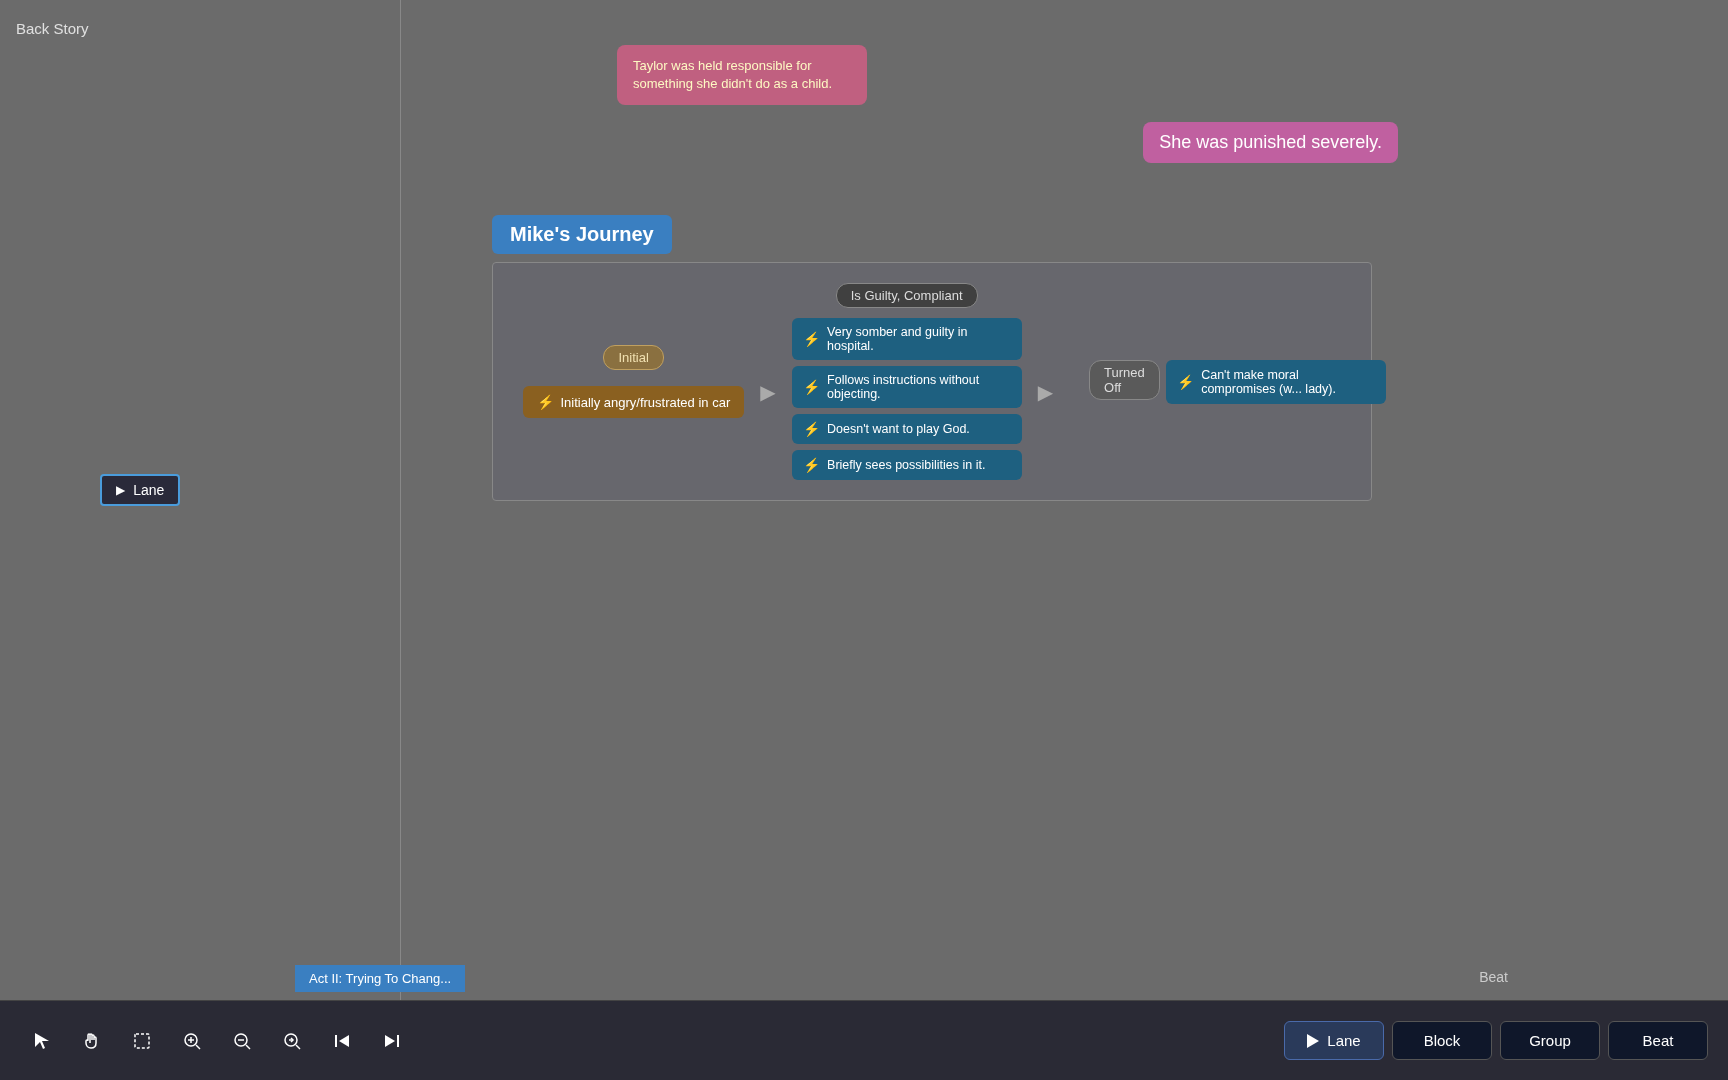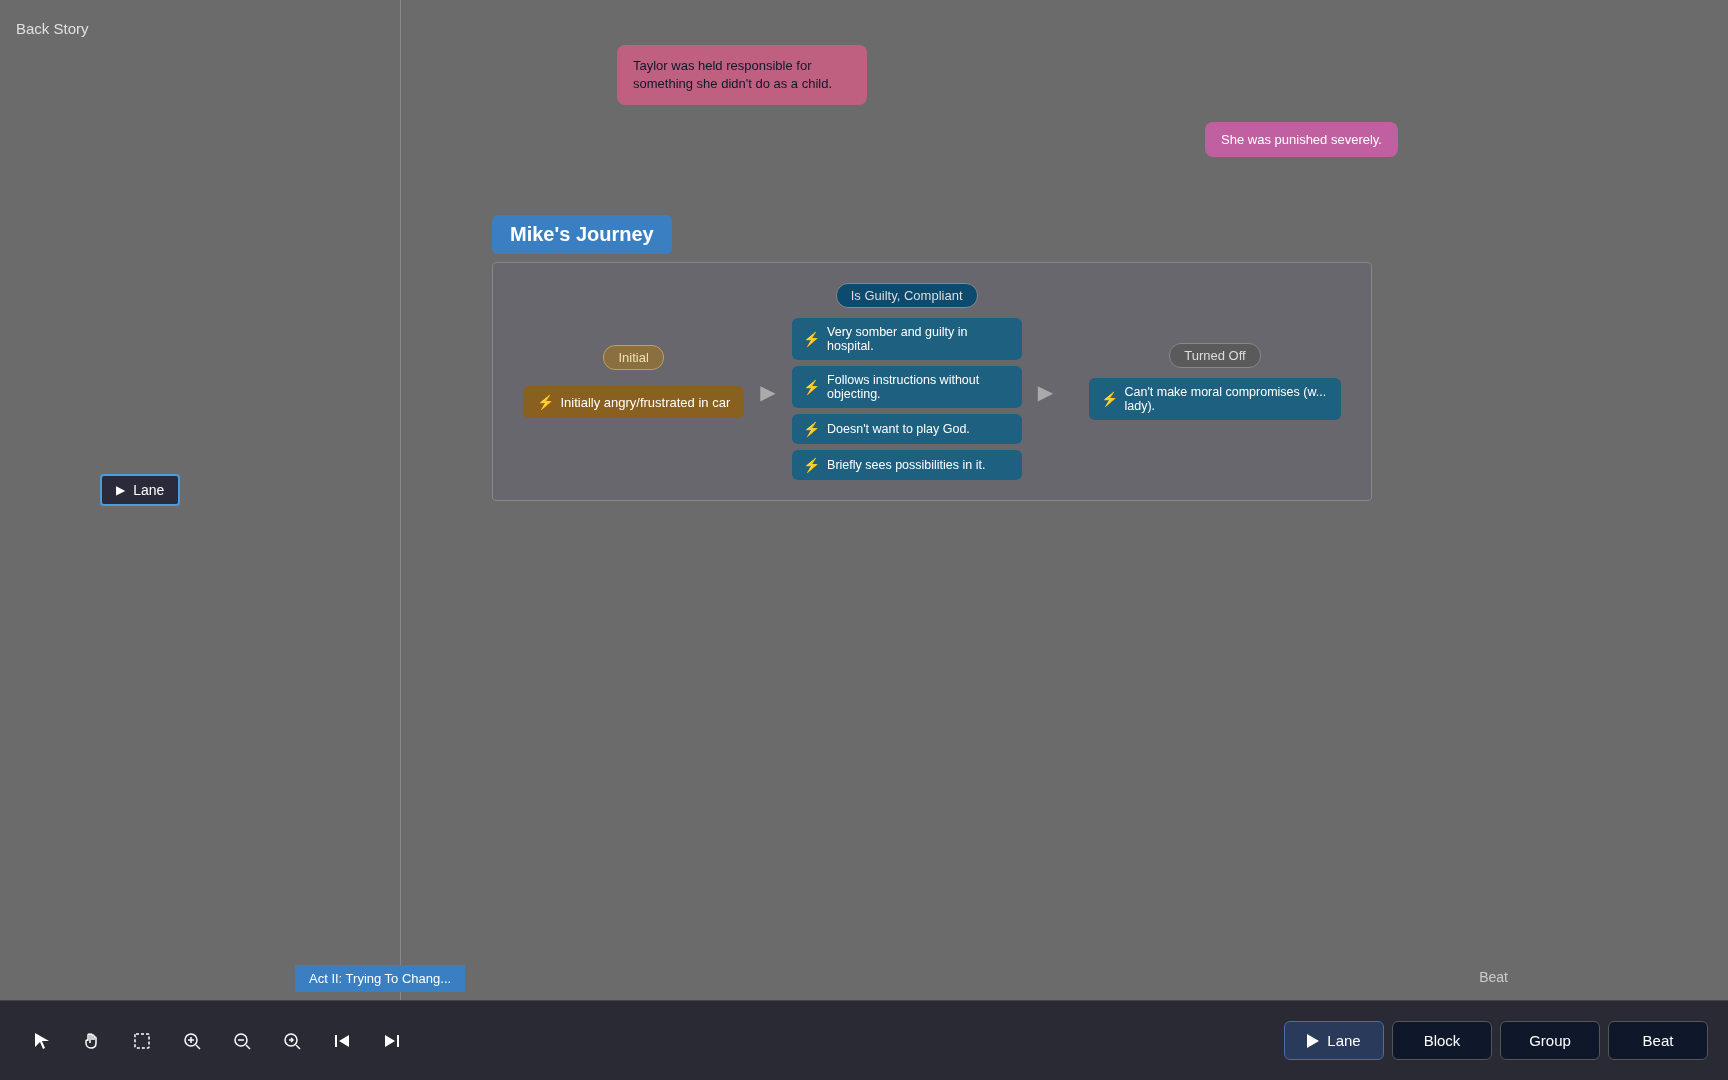--- a/index.html
+++ b/index.html
@@ -34,35 +34,35 @@
 
     
     .story-bubble-1 {
       position: absolute;
       top: 45px;
       left: 617px;
       background-color: #c06080;
       border-radius: 8px;
       padding: 12px 16px;
       max-width: 250px;
-      color: #0f172a;
+      color: #fef9c3;
       font-size: 13px;
       line-height: 1.4;
     }
 
     
     .story-bubble-2 {
       position: absolute;
       top: 122px;
       right: 330px;
       background-color: #c060a0;
       border-radius: 8px;
       padding: 10px 16px;
       color: white;
-      font-size: 13px;
+      font-size: 18px;
     }
 
     
     .mikes-journey-container {
       position: absolute;
       top: 215px;
       left: 492px;
       right: 0;
     }
 
@@ -133,21 +133,21 @@
     }
 
     
     .guilty-section {
       display: flex;
       flex-direction: column;
       gap: 6px;
     }
 
     .guilty-header {
-      background-color: #0c4a6e;
+      background-color: #404040;
       border: 1px solid #888;
       color: #ddd;
       border-radius: 12px;
       padding: 4px 14px;
       font-size: 13px;
       align-self: center;
       margin-bottom: 4px;
     }
 
     .guilty-item {
@@ -158,21 +158,21 @@
       font-size: 12.5px;
       display: flex;
       align-items: center;
       gap: 6px;
       min-width: 230px;
     }
 
     
     .turned-off-section {
       display: flex;
-      flex-direction: column;
+      flex-direction: row;
       gap: 6px;
       margin-left: 20px;
     }
 
     .turned-off-header {
       background-color: #5a5a5a;
       border: 1px solid #888;
       color: #ddd;
       border-radius: 12px;
       padding: 4px 14px;

